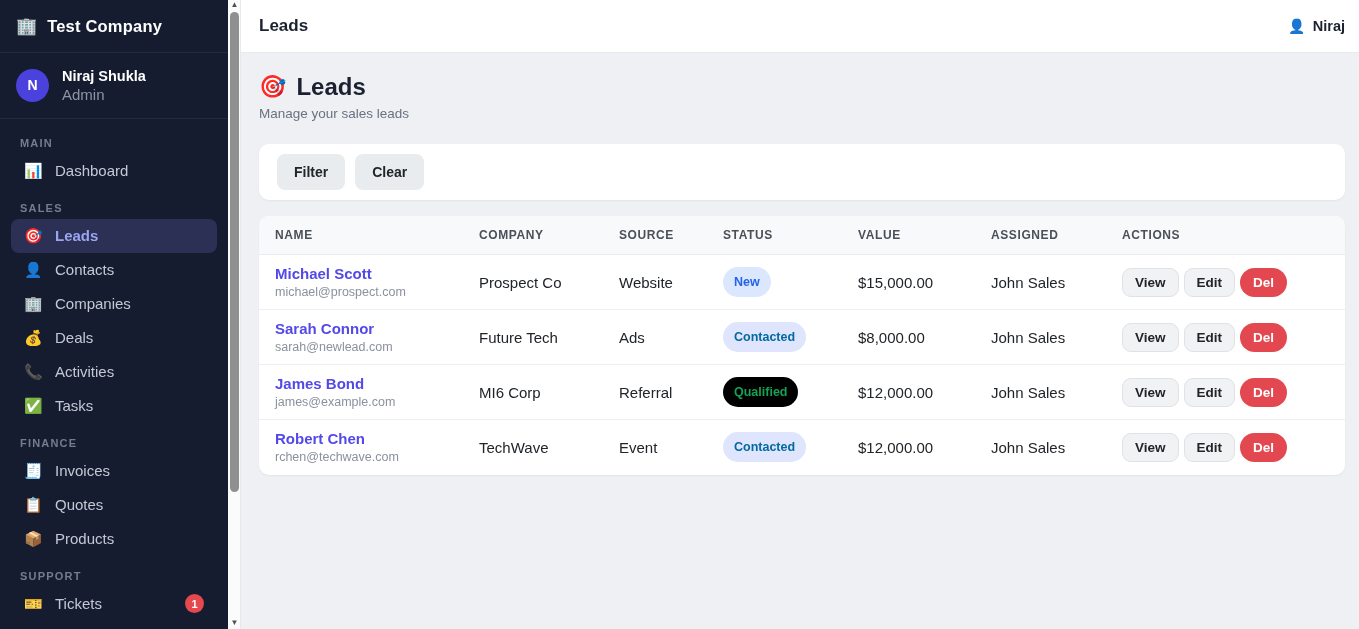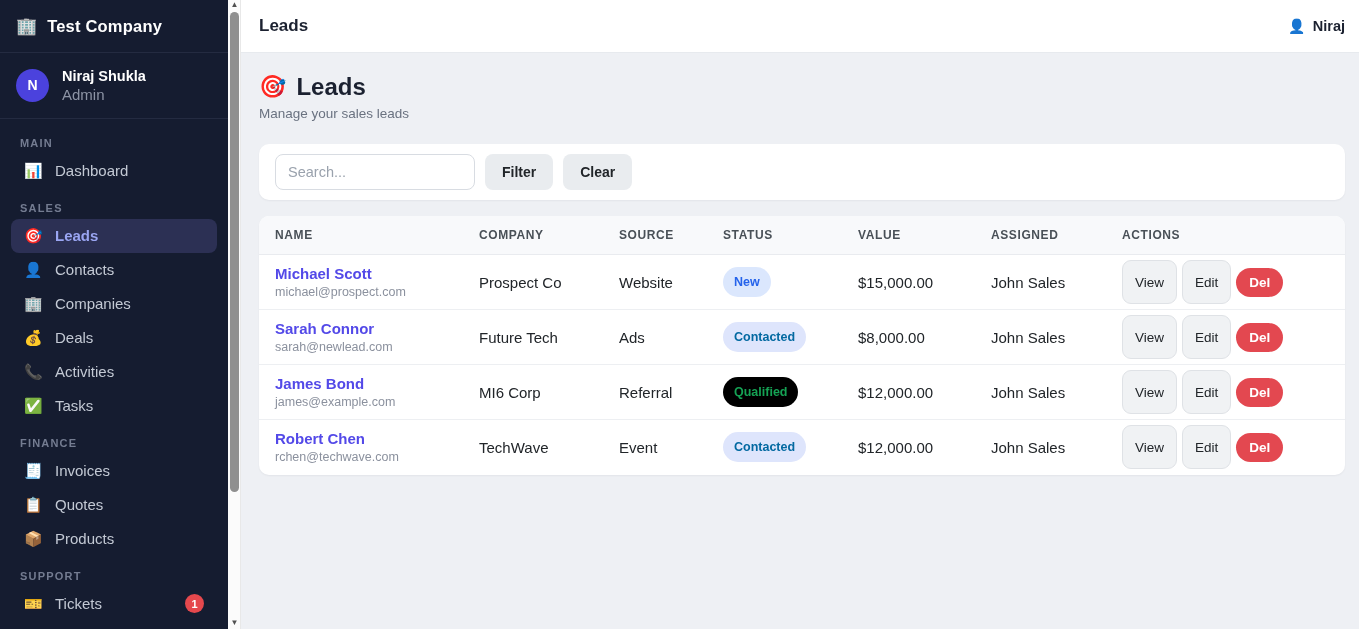--- a/index.html
+++ b/index.html
@@ -58,21 +58,21 @@
   tbody td { border-bottom:1px solid #edeff2; padding:0 16px; height:55px; font-size:15px; color:#212529; vertical-align:middle; }
   tbody tr:last-child td { border-bottom:none; }
   tbody tr.hovered td { background:#f8f9fe; }
   .lead-name { color:#5349e8; font-size:15px; font-weight:bold; text-decoration:none; display:block; line-height:1.2; cursor:pointer; }
   .lead-email { color:#8b919e; font-size:12.5px; margin-top:2px; }
   .badge { display:inline-block; border-radius:999px; font-size:12.5px; font-weight:bold; padding:8px 11px; line-height:1.15; }
   .b-new { background:#dbe7fd; color:#2563eb; }
   .b-contacted { background:#dee5fc; color:#0369a1; }
   .b-qualified { background:#000000; color:#15a254; }
   .act-btns { display:flex; align-items:center; gap:5px; }
-  .btn-mini { height:44px; background:#f0f2f4; border:1px solid #dfe2e6; border-radius:9px; font-family:inherit; font-size:13.5px; font-weight:normal; color:#212529; padding:0 12px; cursor:pointer; }
+  .btn-mini { height:29px; background:#f0f2f4; border:1px solid #dfe2e6; border-radius:9px; font-family:inherit; font-size:13.5px; font-weight:bold; color:#212529; padding:0 12px; cursor:pointer; }
   .btn-del { height:29px; background:#e34850; border:none; border-radius:15px; font-family:inherit; font-size:13.5px; font-weight:bold; color:#ffffff; padding:0 13px; cursor:pointer; }
 </style>
 </head>
 <body>
 
 <aside class="sidebar">
   <div class="side-header">
     <span class="logo">🏢</span>
     <span class="brand">Test Company</span>
   </div>
@@ -161,21 +161,20 @@
       <div>
         <div class="page-title">
           <span class="picon">🎯</span>
           <span>Leads</span>
         </div>
         <div class="page-sub">Manage your sales leads</div>
       </div>
     </div>
 
     <div class="filter-card">
-      <input class="search-input" type="text" placeholder="Search..." style="">
       <button class="btn-soft">Filter</button>
       <button class="btn-soft">Clear</button>
     </div>
 
     <div class="table-card">
       <table>
         <colgroup>
           <col class="c-name">
             <col class="c-company">
             <col class="c-source">

